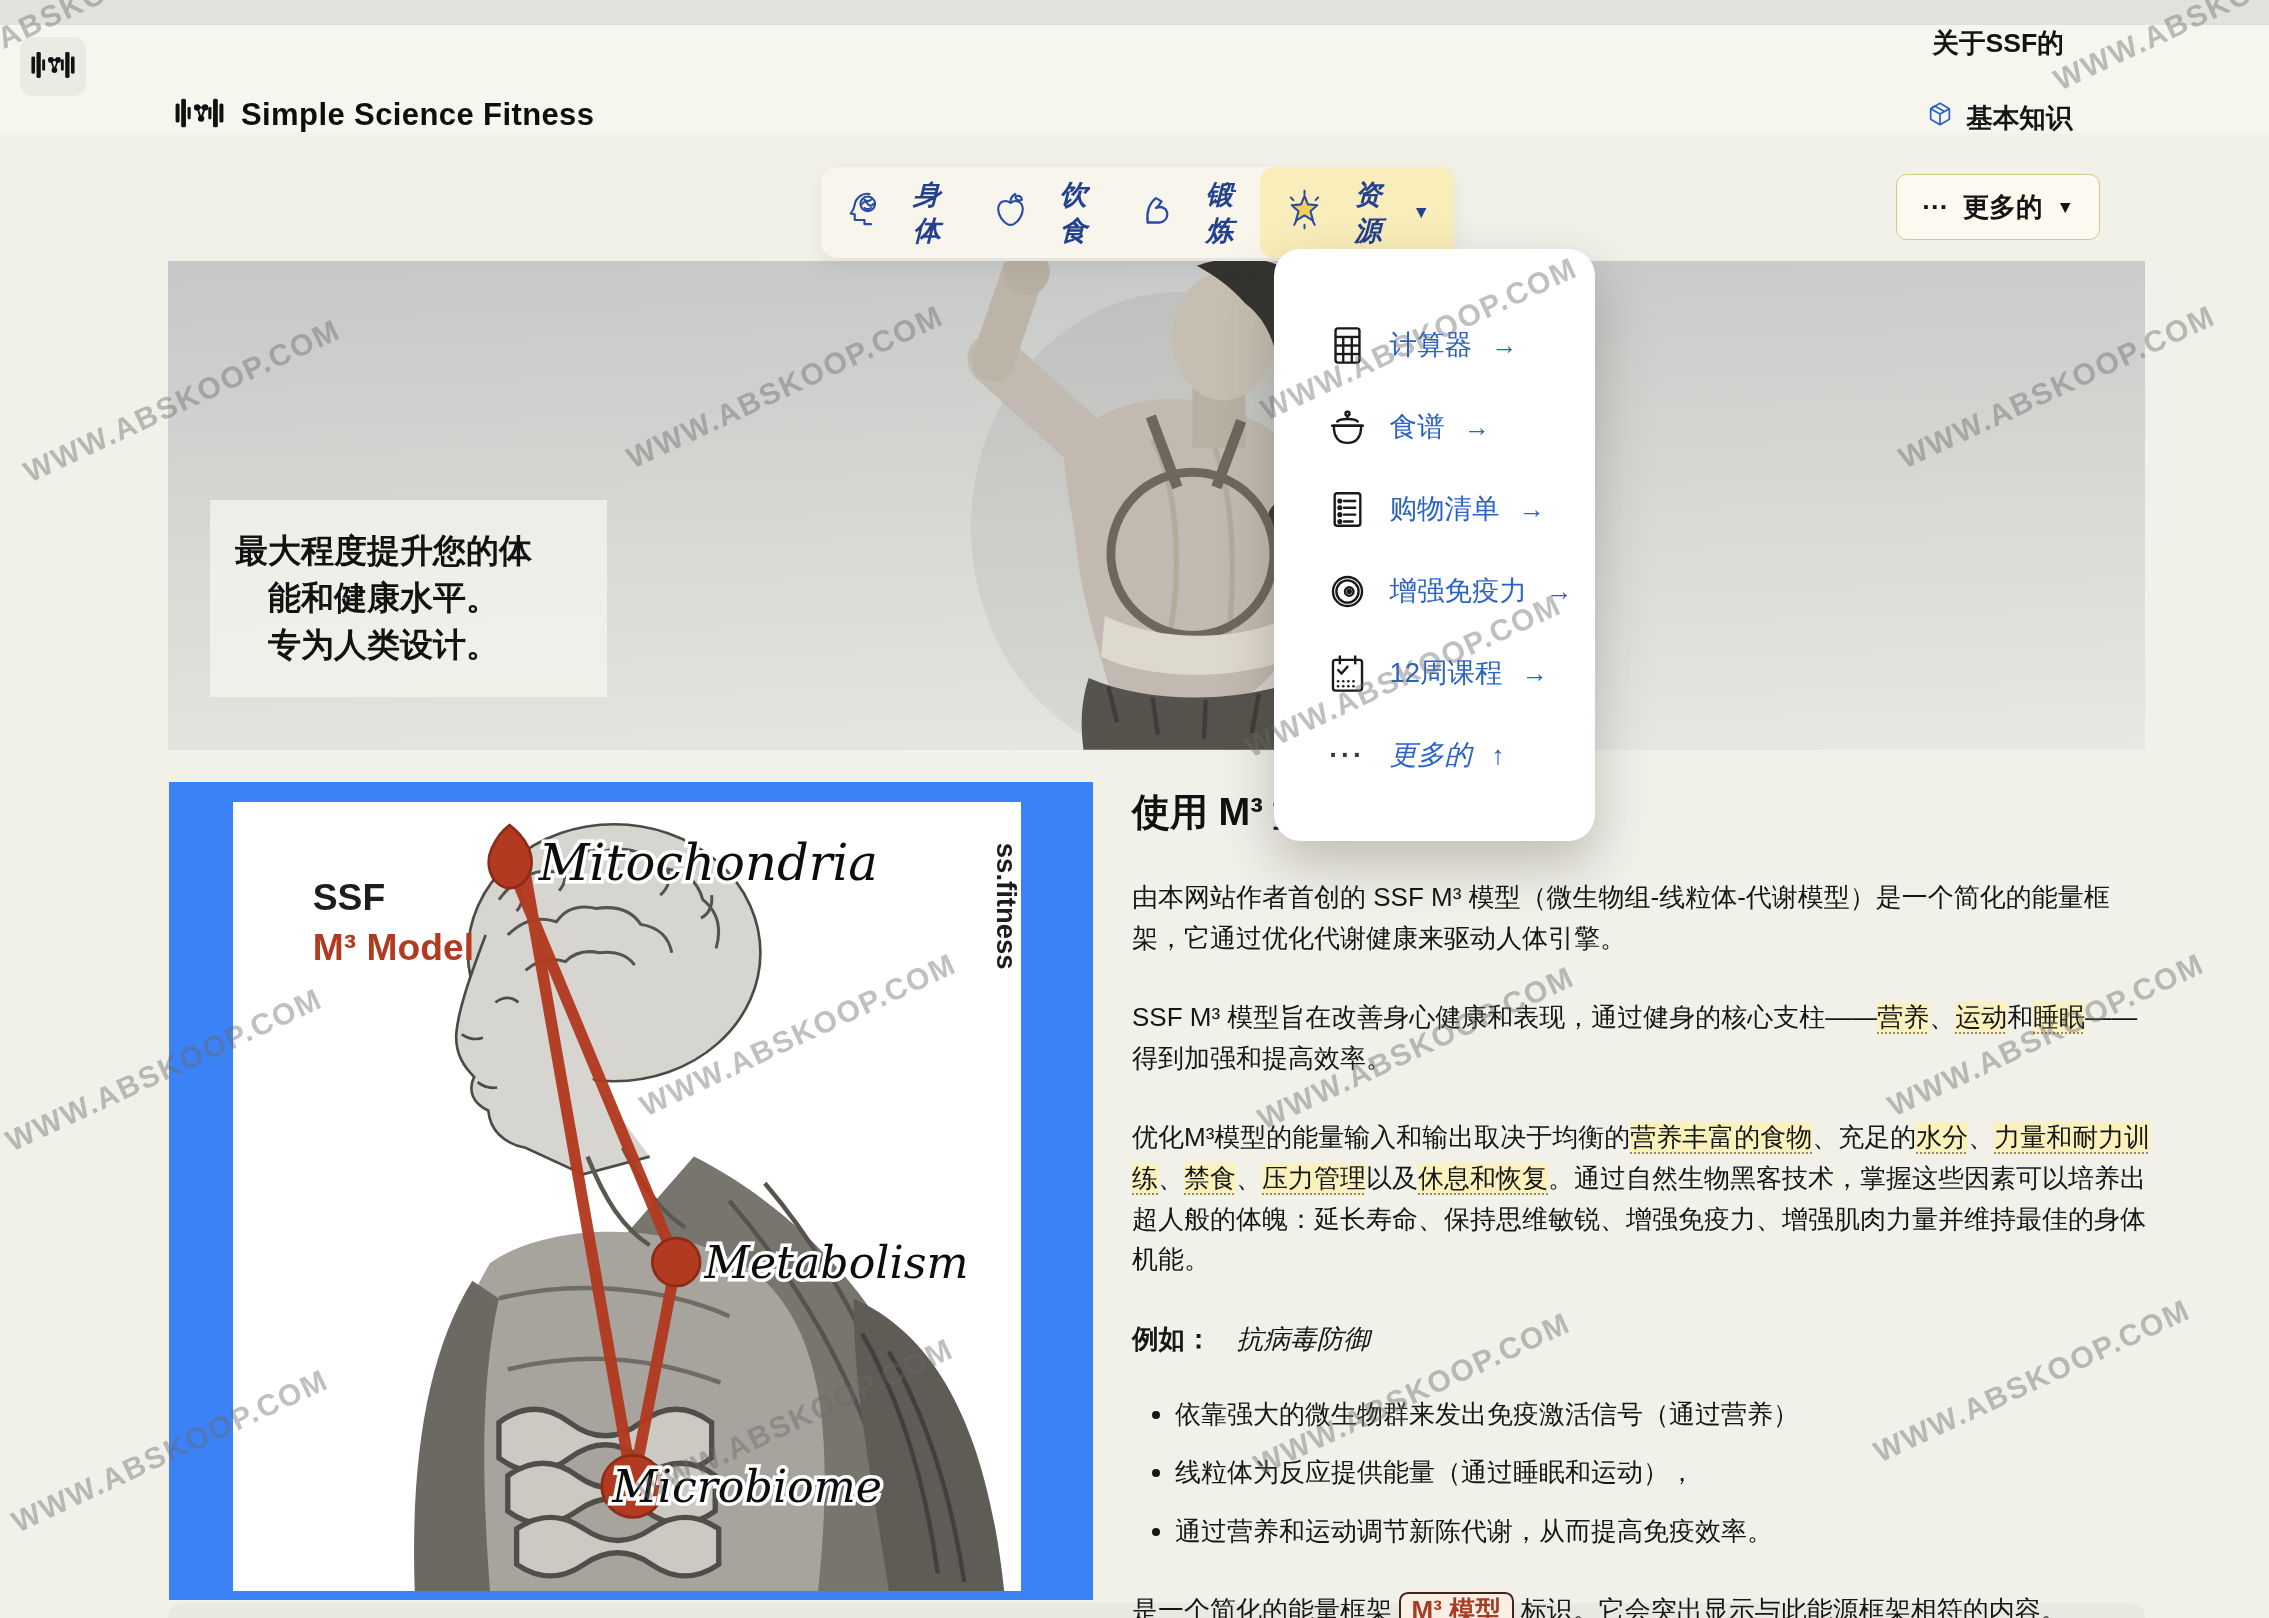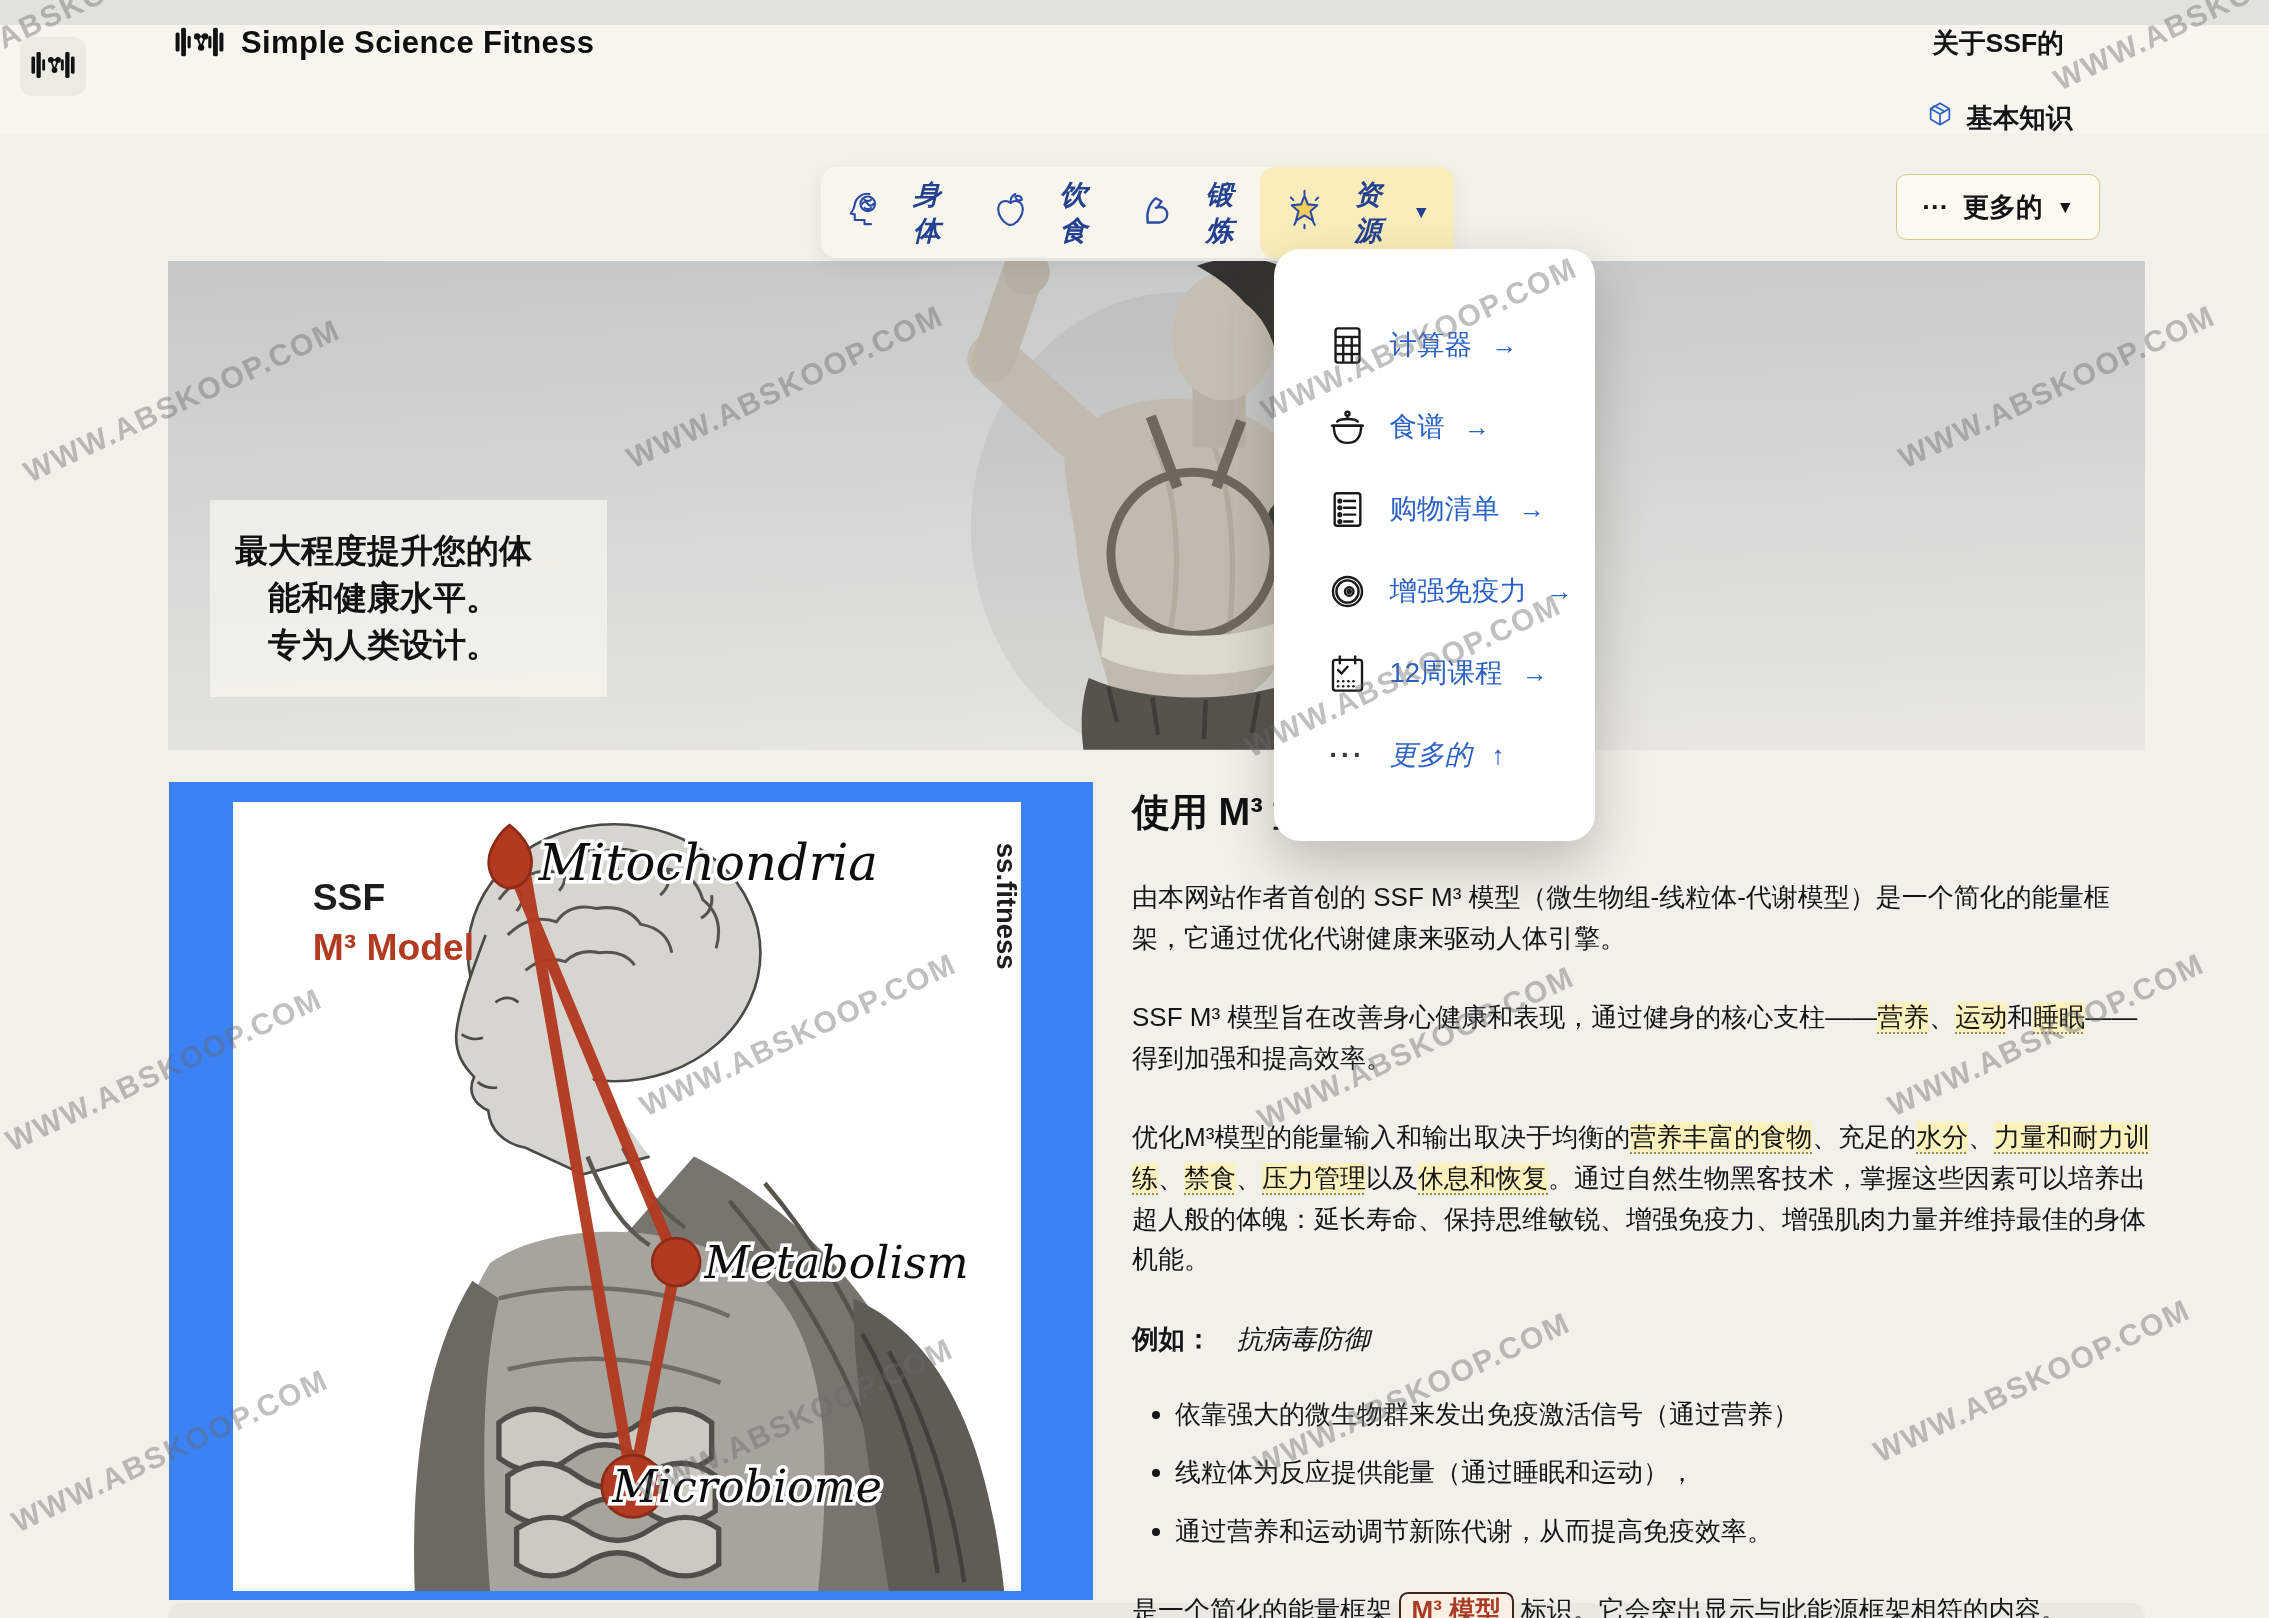--- a/index.html
+++ b/index.html
@@ -3,21 +3,21 @@
 <meta charset="utf-8">
 <style>
   html,body{margin:0;padding:0;width:2270px;height:1618px;background:#f1f0e9;
     font-family:"Liberation Sans",sans-serif;overflow:hidden;position:relative;color:#161616;}
   
   .topstrip{position:absolute;left:0;top:0;width:2270px;height:25px;background:#e2e2dd;}
   
   .header{position:absolute;left:0;top:25px;width:2270px;height:108px;background:#f6f5ee;}
   .logo-chip{position:absolute;left:19.5px;top:11.5px;width:66px;height:59px;background:#ecebe3;
     border-radius:12.4px;display:flex;align-items:center;justify-content:center;}
-  .brand{position:absolute;left:174px;top:0;height:100%;display:flex;align-items:flex-start;gap:16px;}
+  .brand{position:absolute;left:174px;top:0;height:100%;display:flex;align-items:flex-end;gap:16px;}
   .brand-title{font-size:31px;font-weight:bold;color:#0e0e0e;letter-spacing:0.4px;}
   .header-right{position:absolute;right:170px;top:0;height:100%;display:flex;align-items:center;gap:37px;flex-direction:column;}
   .hnav{display:flex;align-items:center;gap:10.6px;font-size:26.6px;font-weight:bold;color:#141414;cursor:pointer;}
   .more-btn{display:flex;align-items:center;gap:14px;border:1.8px solid #d9c48c;border-radius:10.6px;
     background:#fbf9f0;padding:14px 25px;font-size:26.6px;font-weight:bold;color:#141414;cursor:pointer;}
   .more-btn .caret{font-size:17.7px;}
   
   .pills{position:absolute;left:821px;top:167px;width:633px;height:91px;background:#f8f6ec;
     border-radius:16px;display:flex;align-items:center;box-shadow:0 7px 19.5px rgba(70,70,60,.08);z-index:30;}
   .pill{display:flex;align-items:center;gap:29px;padding:0 24px;height:100%;font-size:27.5px;

